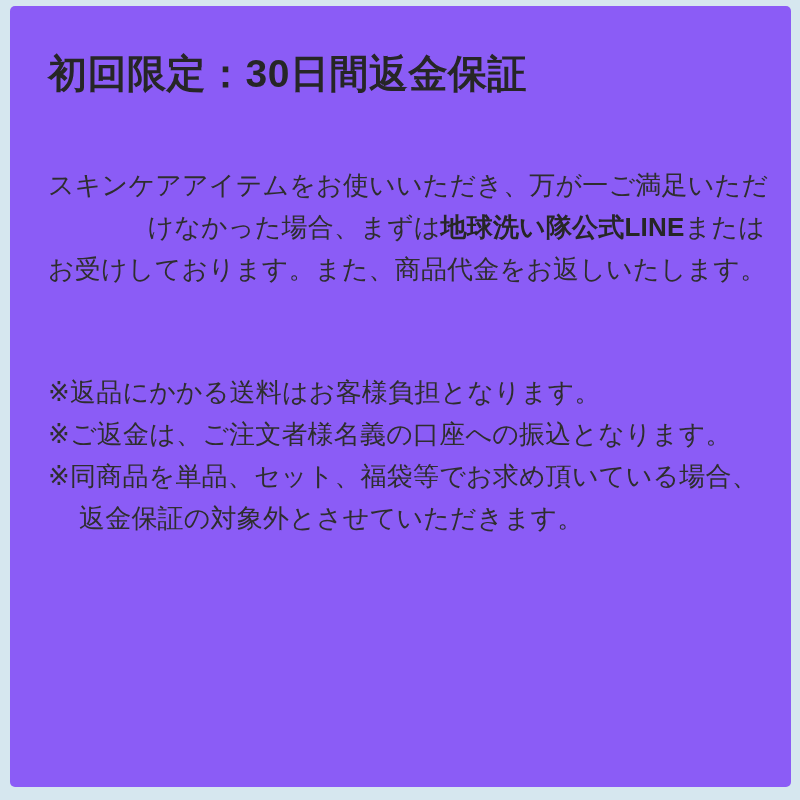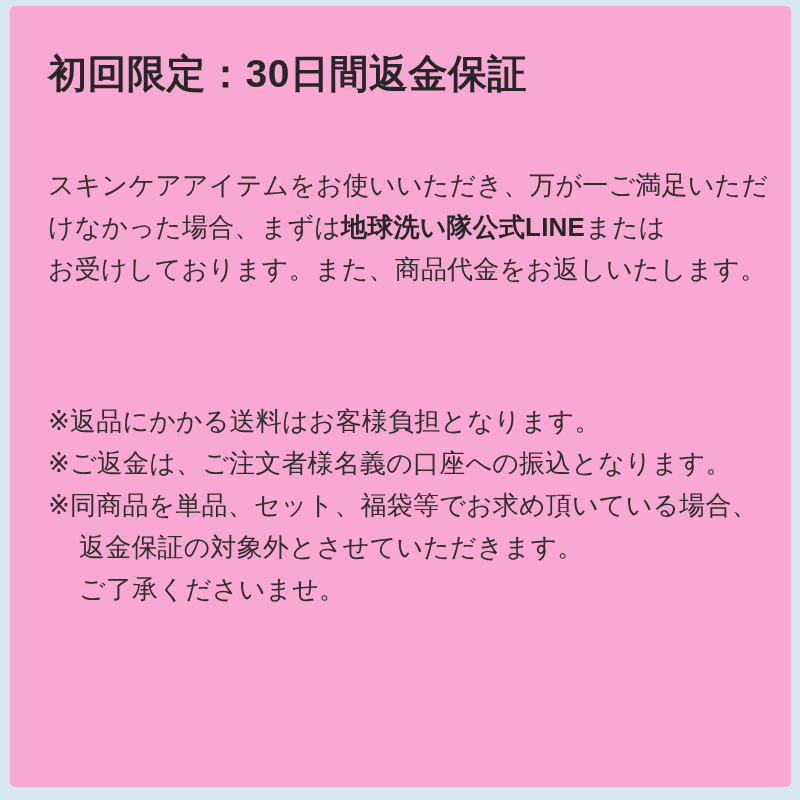--- a/index.html
+++ b/index.html
@@ -30,55 +30,55 @@
     margin: 0;
     font-size: 39px;
     line-height: 48px;
     font-weight: 700;
     color: #262626;
     letter-spacing: 0.5px;
   }
   .intro {
     margin-top: 66px;
     color: #2e2e2e;
+    text-align: right;
   }
   .intro-line {
     font-size: 26px;
     line-height: 42px;
     letter-spacing: 0.2px;
     white-space: nowrap;
   }
   .intro-line b, .intro-line strong {
     font-weight: 700;
     color: #262626;
   }
   .notes {
-    margin-top: 110px;
+    margin-top: 81px;
     color: #2e2e2e;
   }
   .note-line {
     font-size: 26px;
     line-height: 42px;
     letter-spacing: 0.2px;
     white-space: nowrap;
   }
   .note-line.indent {
     padding-left: 31px;
   }
 </style>
 </head>
 <body style="background: rgb(214, 231, 239);">
 
-<div class="card" style="background: #f9a8d4;">
+<div class="card" style="background: #8b5cf6;">
   <h1 class="title">初回限定：30日間返金保証</h1>
   <div class="intro" id="intro">
       <div class="intro-line"><span>スキンケアアイテムをお使いいただき、万が一ご満足いただ</span></div>
       <div class="intro-line"><span>けなかった場合、まずは</span><strong>地球洗い隊公式LINE</strong><span>または</span></div>
       <div class="intro-line"><span>お受けしております。また、商品代金をお返しいたします。</span></div>
     </div>
   <div class="notes" id="notes">
       <div class="note-line">※返品にかかる送料はお客様負担となります。</div>
       <div class="note-line">※ご返金は、ご注文者様名義の口座への振込となります。</div>
       <div class="note-line">※同商品を単品、セット、福袋等でお求め頂いている場合、</div>
       <div class="note-line indent">返金保証の対象外とさせていただきます。</div>
-      <div class="note-line indent">ご了承くださいませ。</div>
     </div>
 </div>
 
 </body></html>

